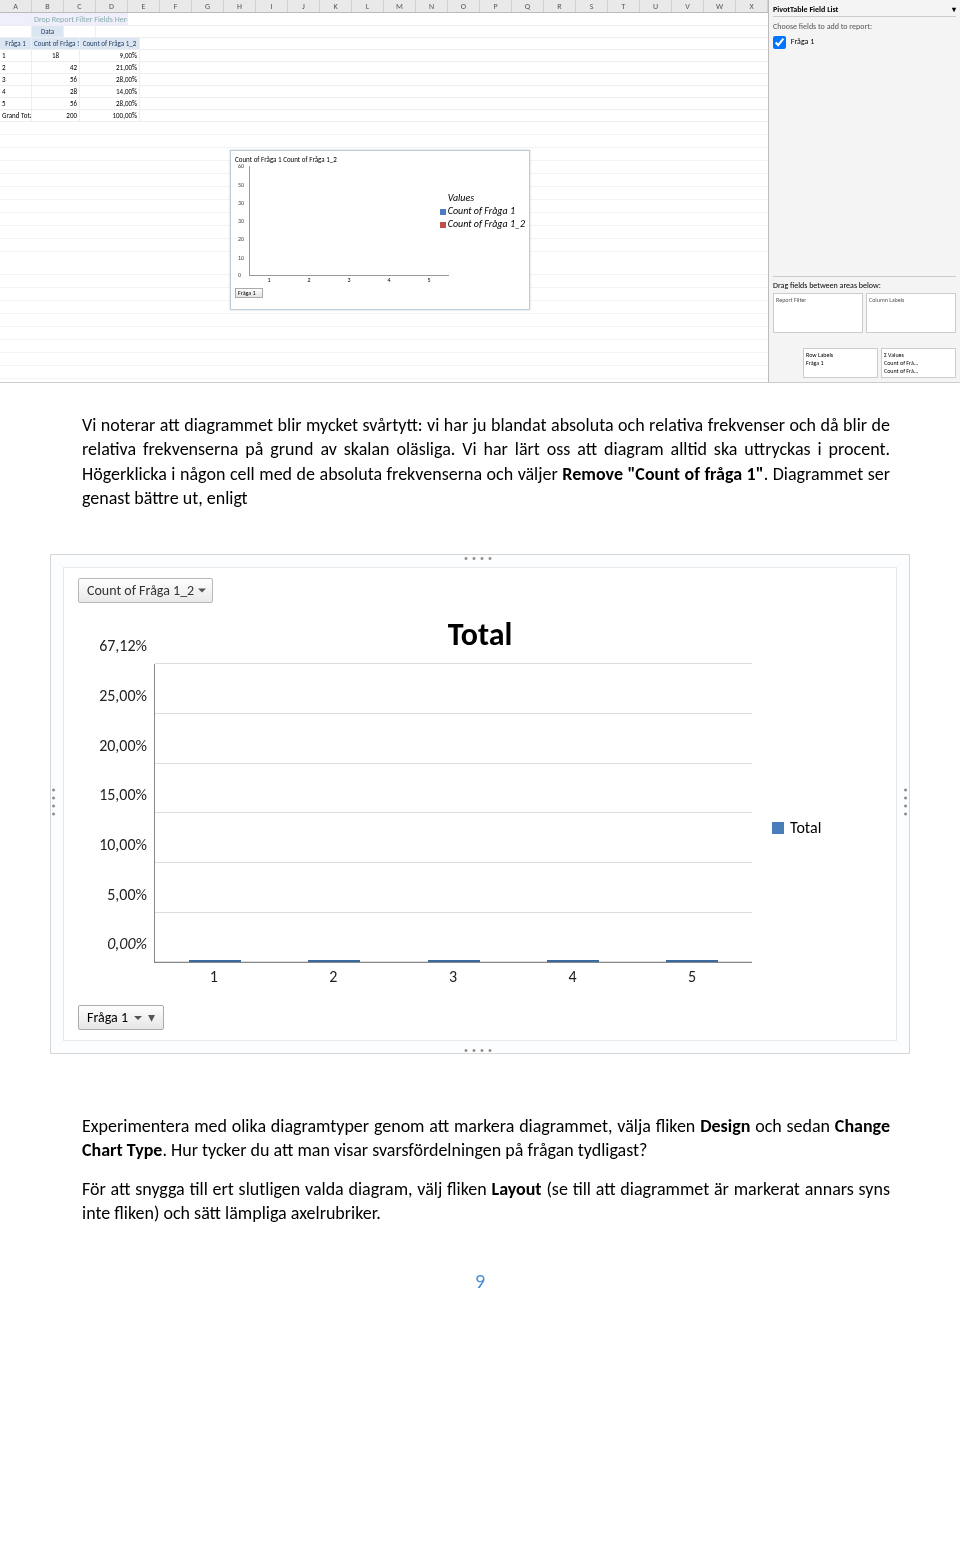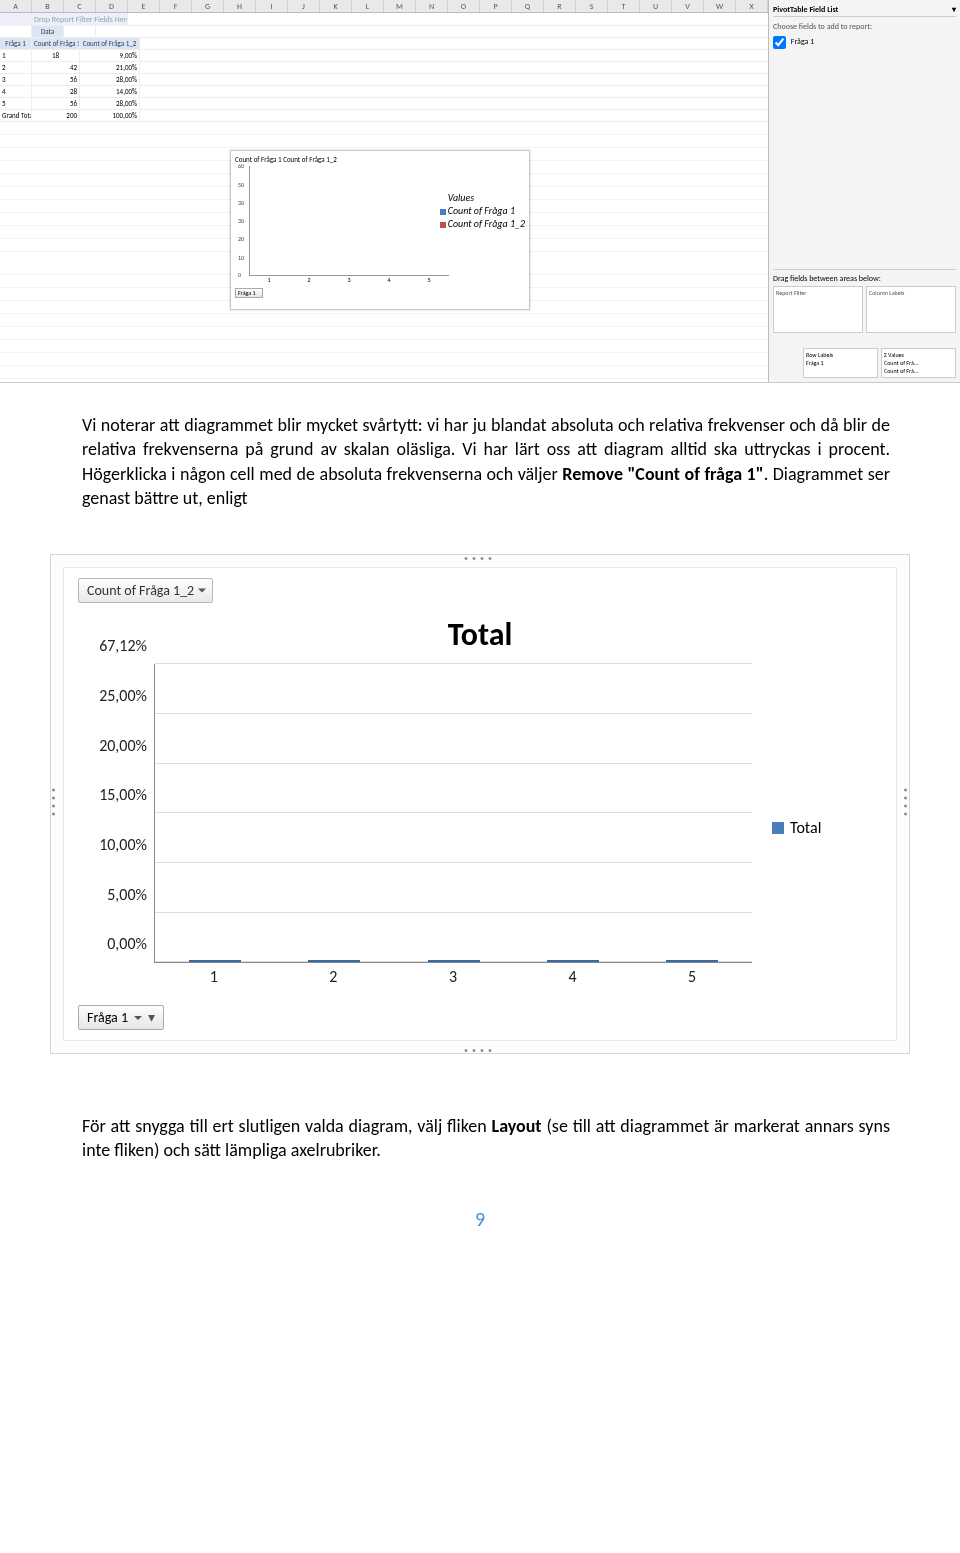--- a/index.html
+++ b/index.html
@@ -33,21 +33,21 @@
   .grid-blank2 { height: 120px; background: repeating-linear-gradient(#fff, #fff 12px, #f3f3f3 12px, #f3f3f3 13px); }
 
   .field-list { width: 200px; border-left: 1px solid #bbb; background: #f4f4f4; padding: 4px; font-size: 8px; display:flex; flex-direction:column; }
   .fl-title { font-weight: bold; padding-bottom: 2px; border-bottom: 1px solid #ccc; display:flex; justify-content:space-between; }
   .fl-sub { color:#555; padding: 4px 0; }
   .fl-item { padding: 1px 0; }
   .fl-item input { vertical-align: middle; margin-right: 3px; }
   .fl-spacer { flex: 1; }
   .fl-drag { border-top: 1px solid #ccc; padding-top: 3px; }
   .fl-zones { display: grid; grid-template-columns: 1fr 1fr; gap: 3px; margin-top: 3px; }
-  .fl-zone { border: 1px solid #ccc; background: #fff; height: 47px; padding: 2px; font-size: 7px; overflow:hidden; }
+  .fl-zone { border: 1px solid #ccc; background: #fff; height: 40px; padding: 2px; font-size: 7px; overflow:hidden; }
   .fl-zone .zt { color:#555; font-size:6px; }
   .fl-rows { display: grid; grid-template-columns: 1fr 1fr; gap: 3px; margin-top: 15px; padding-left: 30px; }
   .fl-rows .rw { border:1px solid #ccc; background:#fff; padding:2px; font-size:6px; }
 
   
   .doc { padding: 30px 70px 20px 70px; font-size: 18px; line-height: 1.35; text-align: justify; margin-left: 12px; }
   .doc p { margin-bottom: 14px; }
   .doc .b { font-weight: bold; }
 
   
@@ -255,21 +255,21 @@
   <span class="bc-handles-v bc-v-left">••••</span>
   <span class="bc-handles-v bc-v-right">••••</span>
 
   <div class="bc-inner">
     <div class="bc-btn">Count of Fråga 1_2</div>
     <div class="bc-title">Total</div>
     <div class="bc-body">
       <div class="bc-plot-area">
         <div class="bc-plot" id="bc-plot">
             <div class="bc-grid" style="bottom: 0%;"></div>
-            <div class="bc-ytick" style="bottom: 0%;">0,00%</div>
+            <div class="bc-ytick" style="bottom: 0%; font-style: italic;">0,00%</div>
             <div class="bc-grid" style="bottom: 16.6667%;"></div>
             <div class="bc-ytick" style="bottom: 16.6667%;">5,00%</div>
             <div class="bc-grid" style="bottom: 33.3333%;"></div>
             <div class="bc-ytick" style="bottom: 33.3333%;">10,00%</div>
             <div class="bc-grid" style="bottom: 50%;"></div>
             <div class="bc-ytick" style="bottom: 50%;">15,00%</div>
             <div class="bc-grid" style="bottom: 66.6667%;"></div>
             <div class="bc-ytick" style="bottom: 66.6667%;">20,00%</div>
             <div class="bc-grid" style="bottom: 83.3333%;"></div>
             <div class="bc-ytick" style="bottom: 83.3333%;">25,00%</div>
@@ -311,17 +311,20 @@
         <span>Fråga 1</span>
         <span class="arr"></span>
         <span class="fun">▾</span>
       </span>
     </div>
   </div>
 </div>
 
 <div class="doc">
   <p>
+    <span>Experimentera med olika diagramtyper genom att markera diagrammet, välja fliken </span><span class="b">Design</span><span> och sedan </span><span class="b">Change Chart Type</span><span>. Hur tycker du att man visar svarsfördelningen på frågan tydligast?</span>
+  </p>
+  <p>
     <span>För att snygga till ert slutligen valda diagram, välj fliken </span><span class="b">Layout</span><span> (se till att diagrammet är markerat annars syns inte fliken) och sätt lämpliga axelrubriker.</span>
   </p>
 </div>
 
 <div class="pagenum">9</div>
 
 </body></html>

